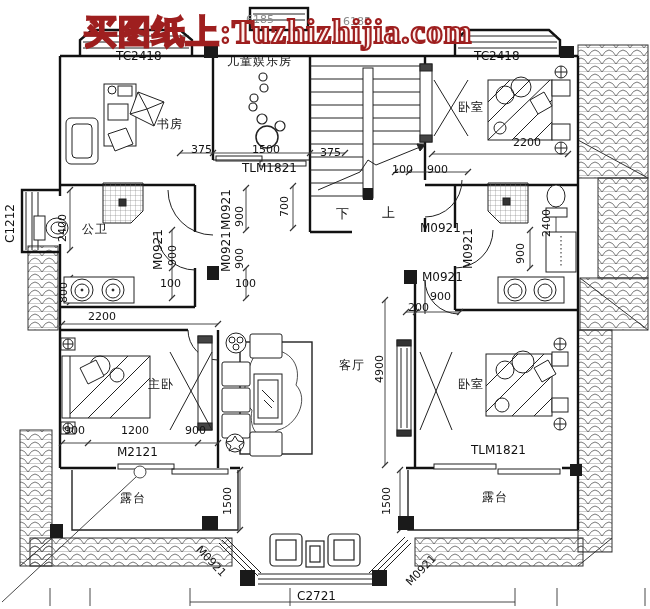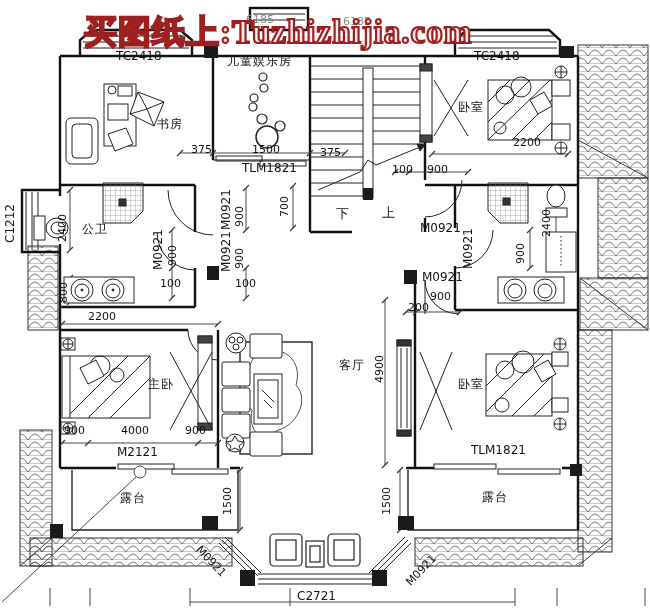--- a/index.html
+++ b/index.html
@@ -352,19 +352,19 @@
 <span class="lbl sm" style="left:160px;top:278px">100</span>
 <span class="lbl sm" style="left:235px;top:278px">100</span>
 <span class="lbl sm v" style="left:234px;top:227px">900</span>
 <span class="lbl sm v" style="left:234px;top:269px">900</span>
 <span class="lbl sm v" style="left:541px;top:237px">2400</span>
 <span class="lbl sm v" style="left:515px;top:264px">900</span>
 <span class="lbl sm" style="left:408px;top:302px">200</span>
 <span class="lbl sm" style="left:430px;top:291px">900</span>
 <span class="lbl sm" style="left:88px;top:311px">2200</span>
 <span class="lbl sm" style="left:64px;top:425px">900</span>
-<span class="lbl sm" style="left:121px;top:425px">4000</span>
+<span class="lbl sm" style="left:121px;top:425px">1200</span>
 <span class="lbl sm" style="left:185px;top:425px">900</span>
 <span class="lbl sm v" style="left:374px;top:383px">4900</span>
 <span class="lbl sm v" style="left:222px;top:515px">1500</span>
 <span class="lbl sm v" style="left:381px;top:515px">1500</span>
 
 </div>
 
 </body></html>

